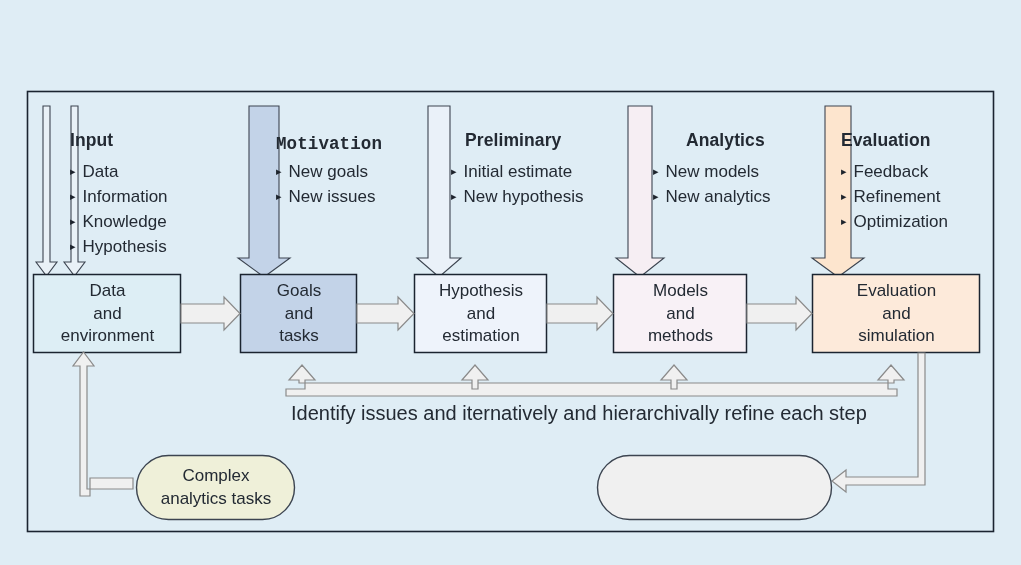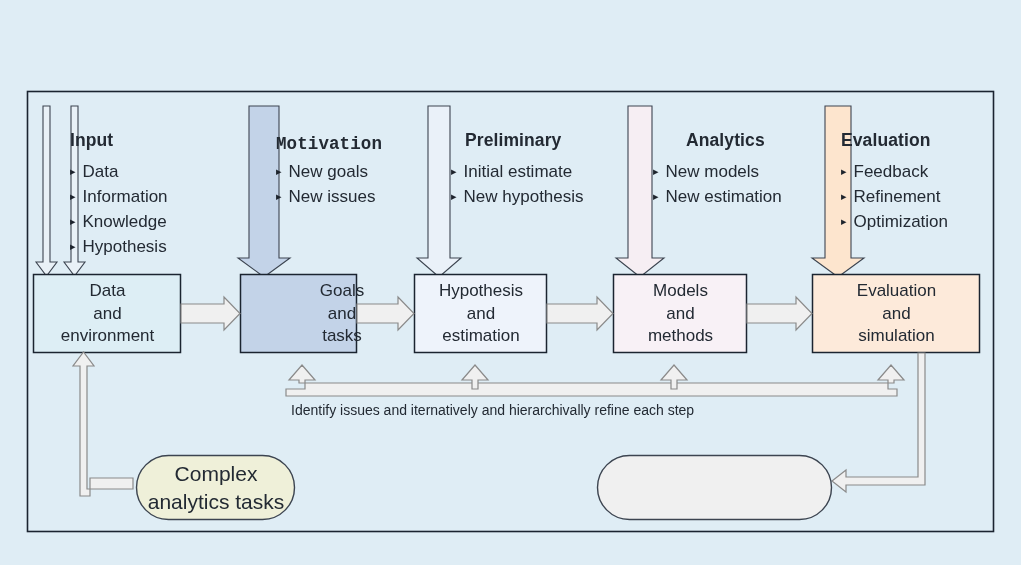--- a/index.html
+++ b/index.html
@@ -14,22 +14,22 @@
   svg#canvas{position:absolute;left:0;top:0;width:1021px;height:565px;}
 
   
   .txt{position:absolute;white-space:nowrap;}
   .col-title{font-size:17.5px;font-weight:bold;letter-spacing:.1px;}
   .bullet-row{font-size:17px;display:flex;align-items:baseline;gap:7px;}
   .bullet-row .tri{font-size:11px;line-height:1;position:relative;top:-2px;color:#1d232c;}
   .boxtext{position:absolute;display:flex;flex-direction:column;align-items:center;
            justify-content:center;font-size:17px;line-height:1.32;text-align:center;}
   .ell-text{position:absolute;display:flex;flex-direction:column;align-items:center;
-            justify-content:center;font-size:21px;line-height:1.35;text-align:center;}
-  .caption{font-size:14px;}
+            justify-content:center;font-size:17px;line-height:1.35;text-align:center;}
+  .caption{font-size:20px;}
 </style>
 </head>
 <body>
 
 <div id="stage">
 
   <svg id="canvas" viewBox="0 0 1021 565" xmlns="http://www.w3.org/2000/svg">
 
     <rect x="0" y="0" width="1021" height="565" fill="#dfedf5"></rect>
 
@@ -134,21 +134,21 @@
     <span>New hypothesis</span>
   </div>
 
   <div class="txt col-title" style="left:686px;top:96px;">Analytics</div>
   <div class="txt bullet-row" style="left:653px;top:128px;">
     <span class="tri">▸</span>
     <span>New models</span>
   </div>
   <div class="txt bullet-row" style="left:653px;top:153px;">
     <span class="tri">▸</span>
-    <span>New estimation</span>
+    <span>New analytics</span>
   </div>
 
   <div class="txt col-title" style="left:841px;top:96px;">Evaluation</div>
   <div class="txt bullet-row" style="left:841px;top:128px;">
     <span class="tri">▸</span>
     <span>Feedback</span>
   </div>
   <div class="txt bullet-row" style="left:841px;top:153px;">
     <span class="tri">▸</span>
     <span>Refinement</span>
@@ -156,21 +156,21 @@
   <div class="txt bullet-row" style="left:841px;top:178px;">
     <span class="tri">▸</span>
     <span>Optimization</span>
   </div>
 
   <div class="boxtext" style="left:34px;top:241px;width:147px;height:78px;">
     <span>Data</span>
     <span>and</span>
     <span>environment</span>
   </div>
-  <div class="boxtext" style="left:241px;top:241px;width:116px;height:78px;padding-left:43px;">
+  <div class="boxtext" style="left:241px;top:241px;width:116px;height:78px;">
     <span>Goals</span>
     <span>and</span>
     <span>tasks</span>
   </div>
   <div class="boxtext" style="left:415px;top:241px;width:132px;height:78px;">
     <span>Hypothesis</span>
     <span>and</span>
     <span>estimation</span>
   </div>
   <div class="boxtext" style="left:614px;top:241px;width:133px;height:78px;text-align:right;">

